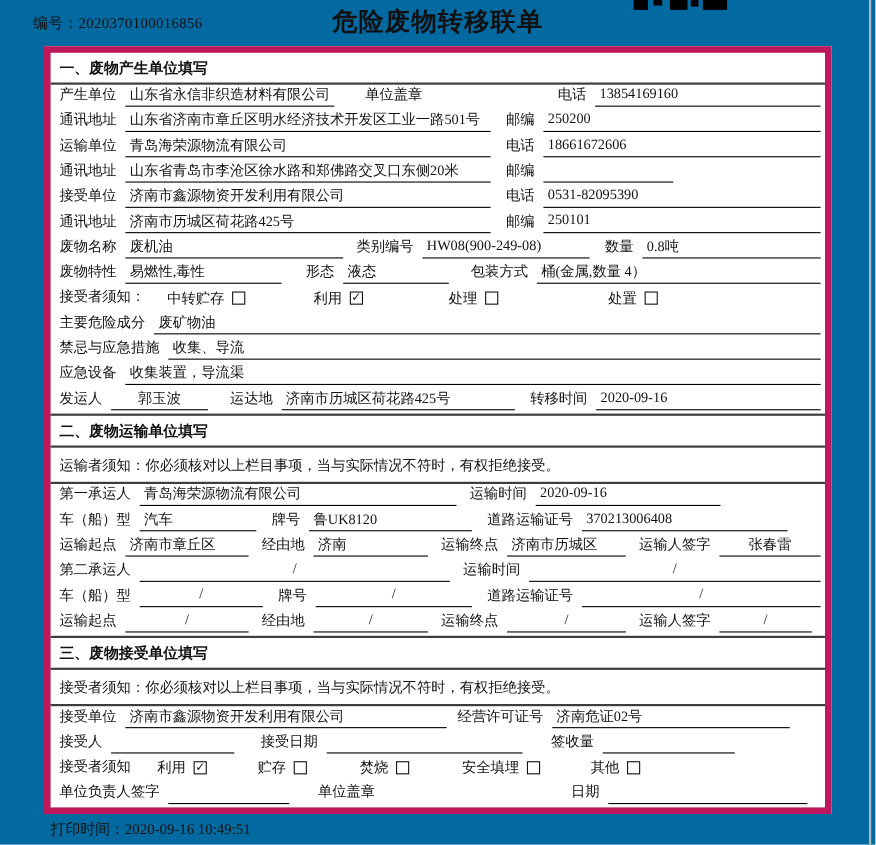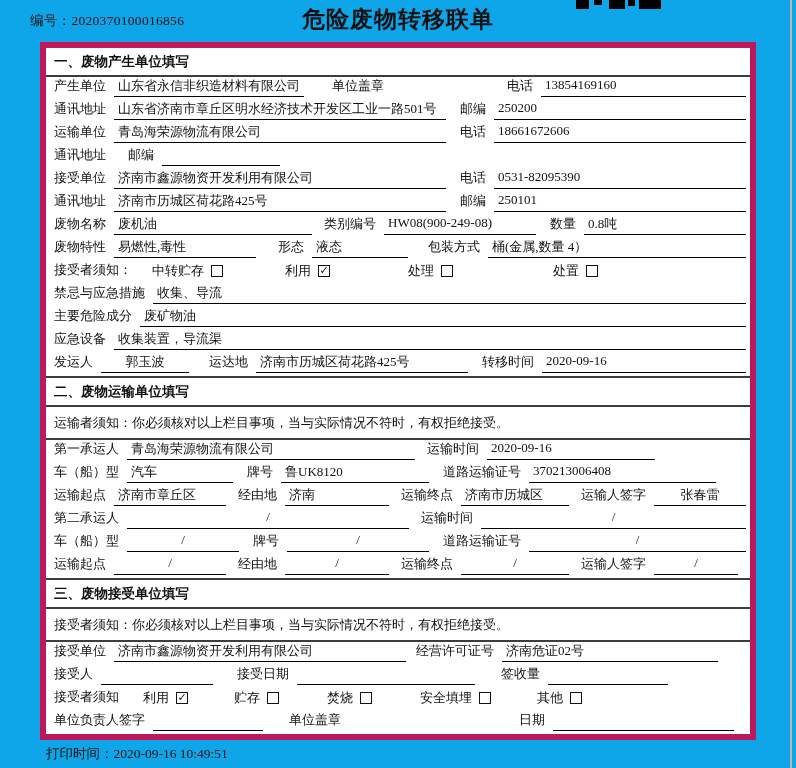--- a/index.html
+++ b/index.html
@@ -1,19 +1,19 @@
 <!DOCTYPE html>
 <html><head>
 <meta charset="utf-8">
 <style>
   * { margin:0; padding:0; box-sizing:border-box; }
   html,body { width:796px; height:768px; background:#ffffff; overflow:hidden; }
   body { font-family:"Liberation Serif","DejaVu Serif",serif; color:#111; position:relative; }
 
-  .page { position:relative; width:796px; height:768px; background:#0ea5e9; }
+  .page { position:relative; width:796px; height:768px; background:#0369a1; }
   .page-edge { position:absolute; top:0; bottom:0; right:4px; width:2px; background:#b7b7b7; }
 
   
   .doc-header { position:relative; height:42px; padding-top:10px; }
   .serial { position:absolute; left:30px; top:12px; font-size:13.5px; letter-spacing:0.3px; }
   .doc-title { position:absolute; left:0; right:0; top:4px; text-align:center; font-size:23px;
                font-weight:bold; letter-spacing:1px; font-family:"Liberation Sans","DejaVu Sans",sans-serif; }
   .qr-frag { position:absolute; left:576px; top:0; height:10px; display:flex; align-items:flex-start; }
   .qr-frag span { display:inline-block; background:#000; }
   .q1{width:13px;height:9px;margin-right:5px;}
@@ -94,20 +94,21 @@
 
     <div class="row">
       <span class="lbl">运输单位</span>
       <span class="val w332">青岛海荣源物流有限公司</span>
       <span class="lbl ml14">电话</span>
       <span class="val grow">18661672606</span>
     </div>
 
     <div class="row">
       <span class="lbl">通讯地址</span>
+      <span class="val w332">山东省青岛市李沧区徐水路和郑佛路交叉口东侧20米</span>
       <span class="lbl ml14">邮编</span>
       <span class="val w118"></span>
     </div>
 
     <div class="row">
       <span class="lbl">接受单位</span>
       <span class="val w332">济南市鑫源物资开发利用有限公司</span>
       <span class="lbl ml14">电话</span>
       <span class="val grow">0531-82095390</span>
     </div>
@@ -151,27 +152,27 @@
         <span class="opt-lbl">处理</span>
         <span class="cb"></span>
       </span>
       <span class="opt ml100">
         <span class="opt-lbl">处置</span>
         <span class="cb"></span>
       </span>
     </div>
 
     <div class="row">
+      <span class="lbl">主要危险成分</span>
+      <span class="val grow">废矿物油</span>
+    </div>
+
+    <div class="row">
       <span class="lbl">禁忌与应急措施</span>
       <span class="val grow">收集、导流</span>
-    </div>
-
-    <div class="row">
-      <span class="lbl">主要危险成分</span>
-      <span class="val grow">废矿物油</span>
     </div>
 
     <div class="row">
       <span class="lbl">应急设备</span>
       <span class="val grow">收集装置，导流渠</span>
     </div>
 
     <div class="row">
       <span class="lbl">发运人</span>
       <span class="val w88 ctr">郭玉波</span>

